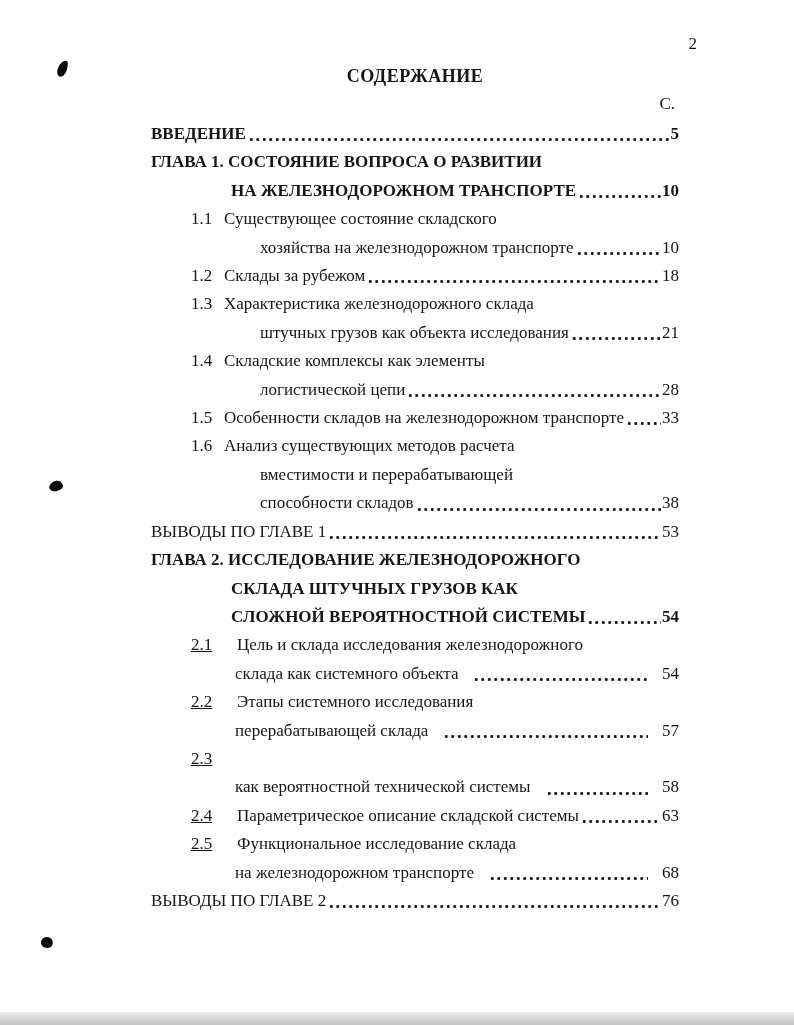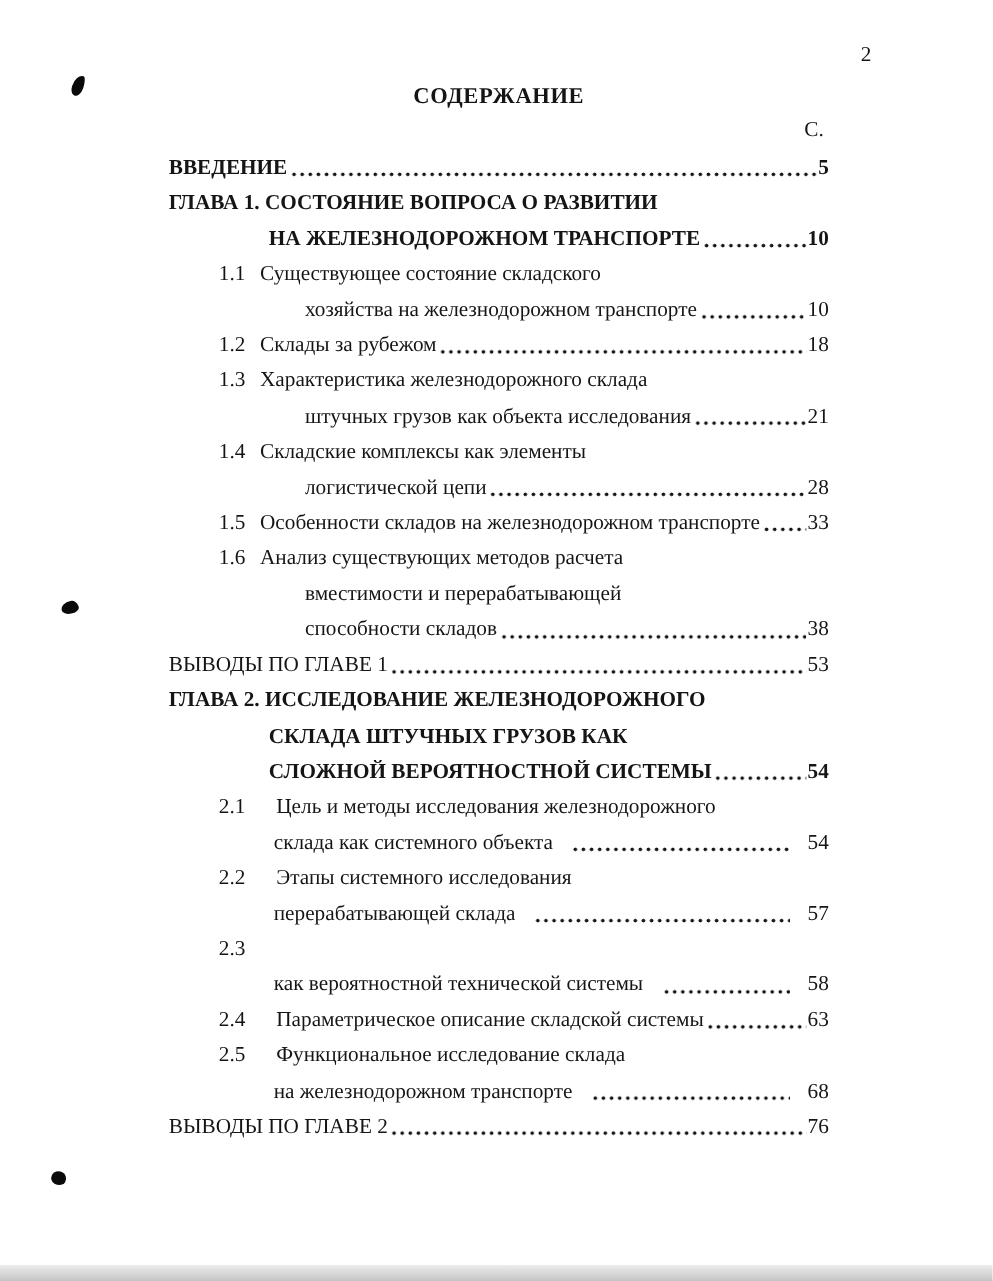--- a/index.html
+++ b/index.html
@@ -11,21 +11,21 @@
     overflow:hidden;
   }
   .page{position:relative;width:794px;height:1025px;background:#fff;}
 
   .pagenum{
     position:absolute;top:34px;right:97px;
     font-size:17px;
   }
 
   .content{
-    position:absolute;top:62px;left:135px;width:528px;
+    position:absolute;top:62px;left:151px;width:528px;
   }
   .doc-title{
     text-align:center;
     font-weight:bold;
     font-size:18px;
     letter-spacing:.5px;
     line-height:28px;
   }
   .col-label{
     text-align:right;
@@ -58,21 +58,21 @@
   }
 
   
   .s-bold-0{font-weight:bold;}
   .s-bold-1{font-weight:bold;margin-left:80px;}
   .s-plain-0{}
   .s-item-1{margin-left:40px;}
   .s-item-1 .num{width:33px;}
   .s-cont-1{margin-left:109px;}
   .s-item-2{margin-left:40px;}
-  .s-item-2 .num{width:46px;}
+  .s-item-2 .num{width:46px;text-decoration:underline;}
   .s-cont-2{margin-left:84px;gap:13px;}
 
   
   .ink{position:absolute;background:#0a0a0a;}
   .ink-1{top:60px;left:58px;width:9px;height:17px;border-radius:70% 30% 55% 45%/60% 55% 45% 40%;transform:rotate(18deg);}
   .ink-2{top:481px;left:49px;width:14px;height:10px;border-radius:60% 40% 50% 50%/55% 60% 40% 45%;transform:rotate(-12deg);}
   .ink-3{top:937px;left:41px;width:12px;height:11px;border-radius:55% 45% 60% 40%/50% 55% 45% 50%;transform:rotate(25deg);}
   .scan-edge{
     position:absolute;left:0;bottom:0;width:794px;height:13px;
     background:linear-gradient(#ededed,#c3c3c3);
@@ -164,21 +164,21 @@
         <div class="line s-bold-1">
     <span class="txt">СКЛАДА ШТУЧНЫХ ГРУЗОВ КАК</span>
   </div>
         <div class="line s-bold-1">
     <span class="txt">СЛОЖНОЙ ВЕРОЯТНОСТНОЙ СИСТЕМЫ</span>
   <span class="leader"></span>
           <span class="pg">54</span>
         </div>
         <div class="line s-item-2">
           <span class="num">2.1</span>
-    <span class="txt">Цель и методы исследования железнодорожного</span>
+    <span class="txt">Цель и склада исследования железнодорожного</span>
   </div>
         <div class="line s-cont-2">
     <span class="txt">склада как системного объекта</span>
   <span class="leader"></span>
           <span class="pg">54</span>
         </div>
         <div class="line s-item-2">
           <span class="num">2.2</span>
     <span class="txt">Этапы системного исследования</span>
   </div>

